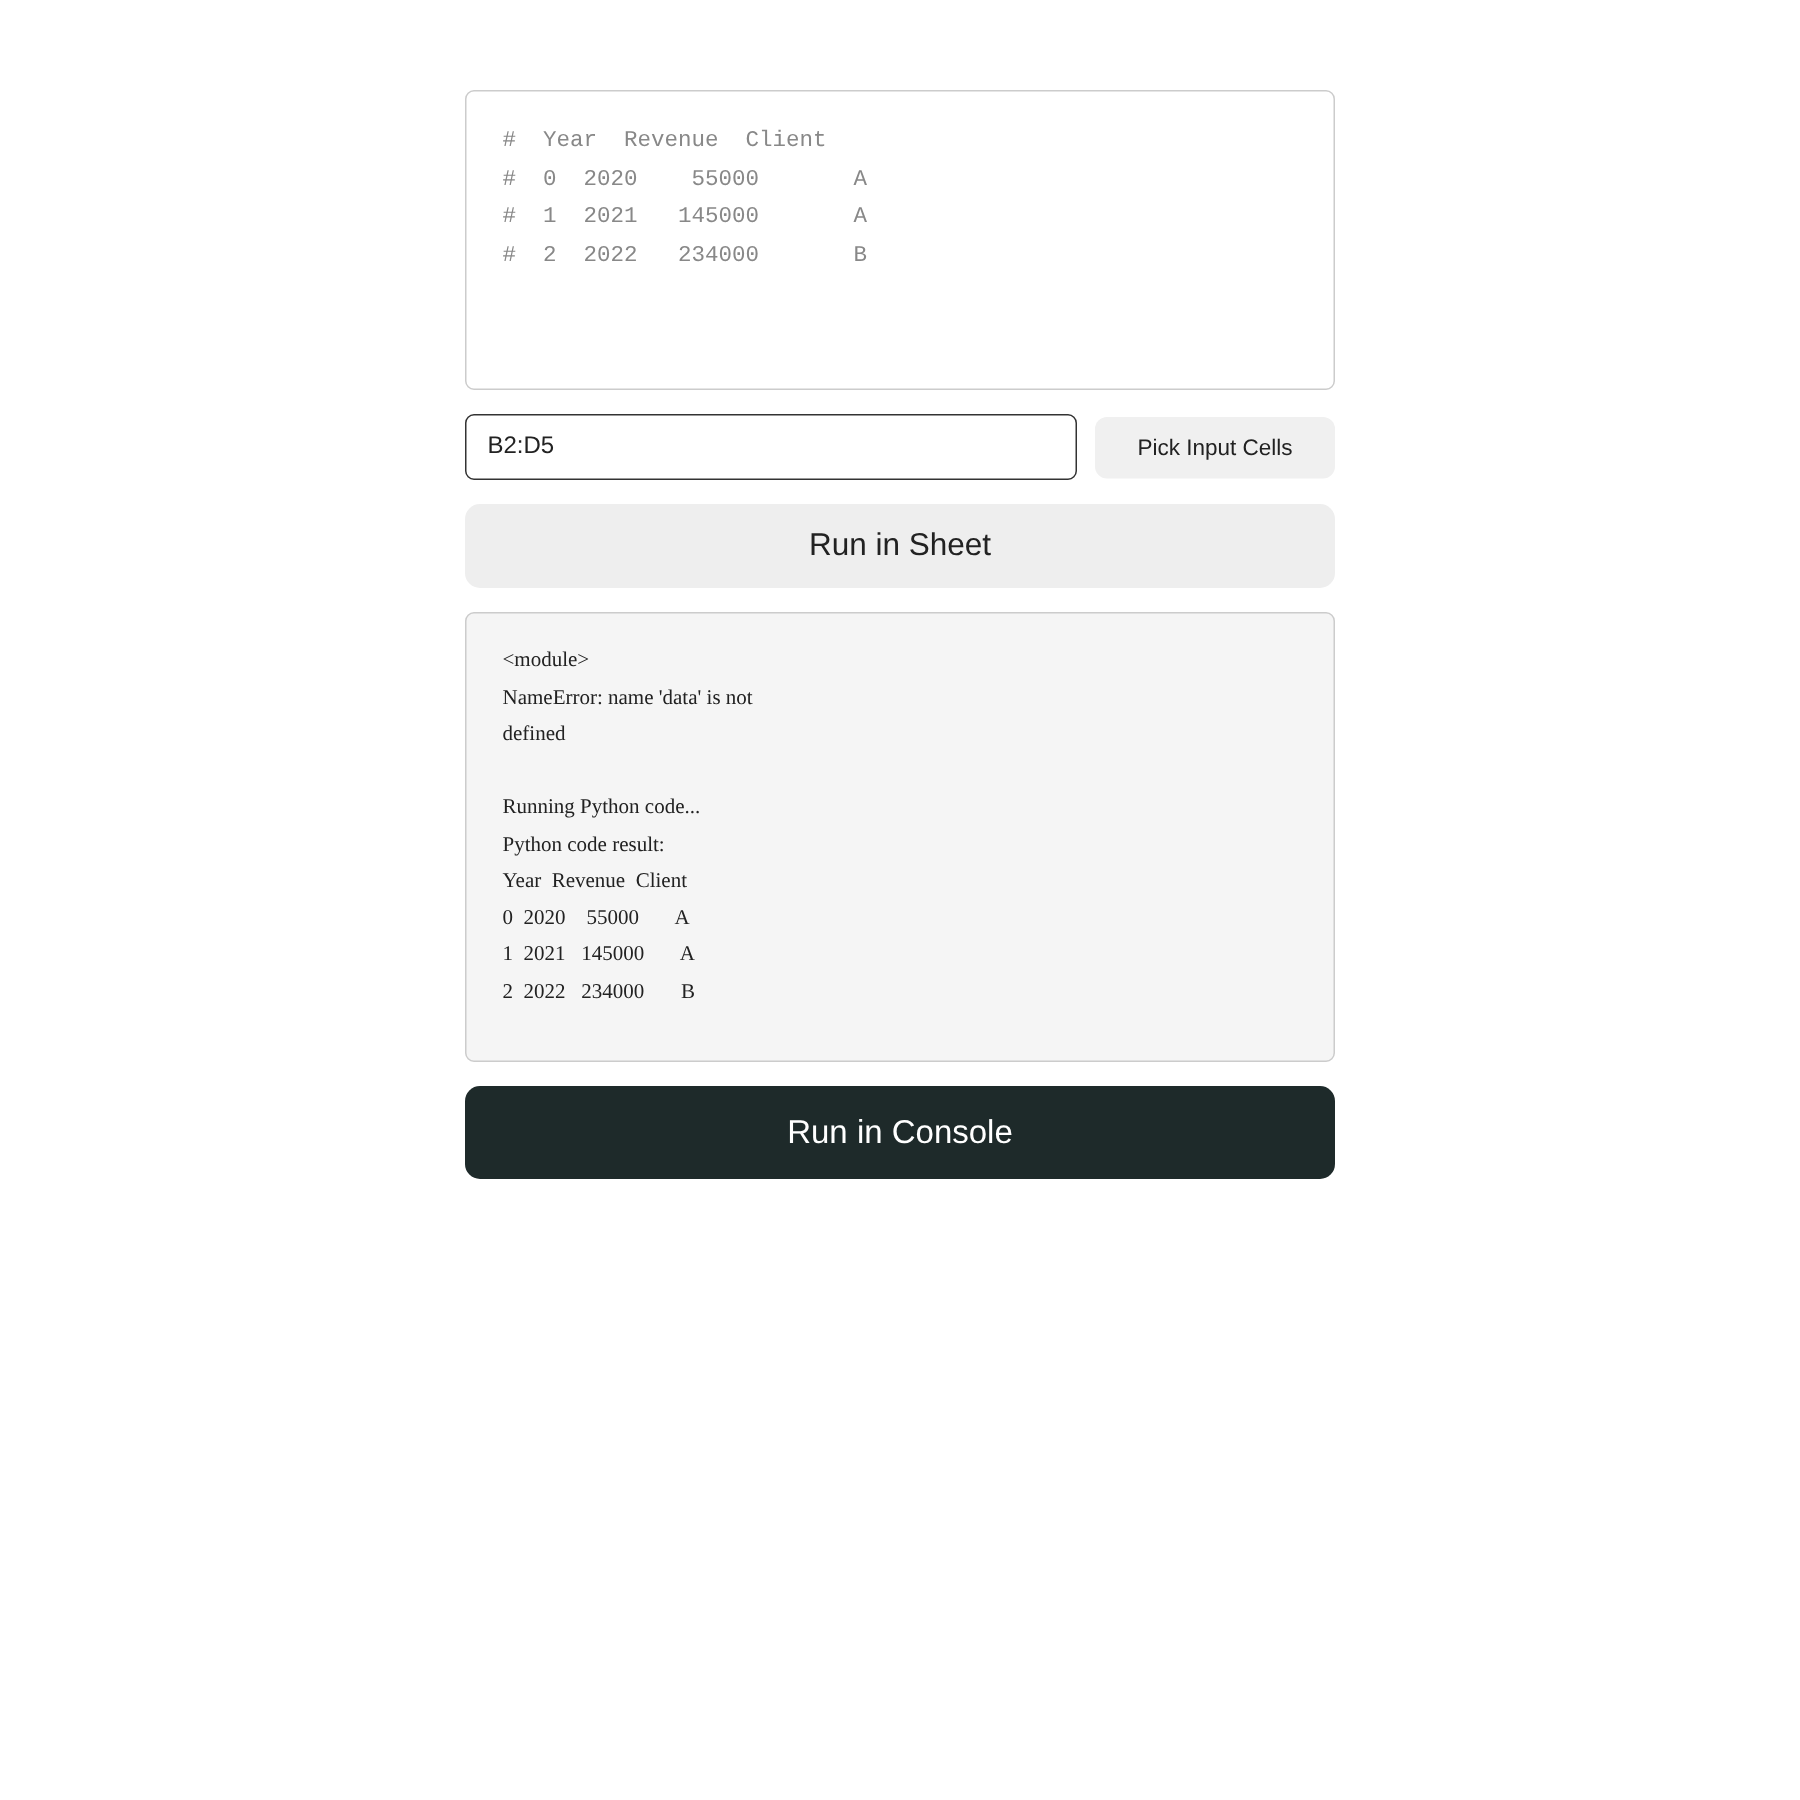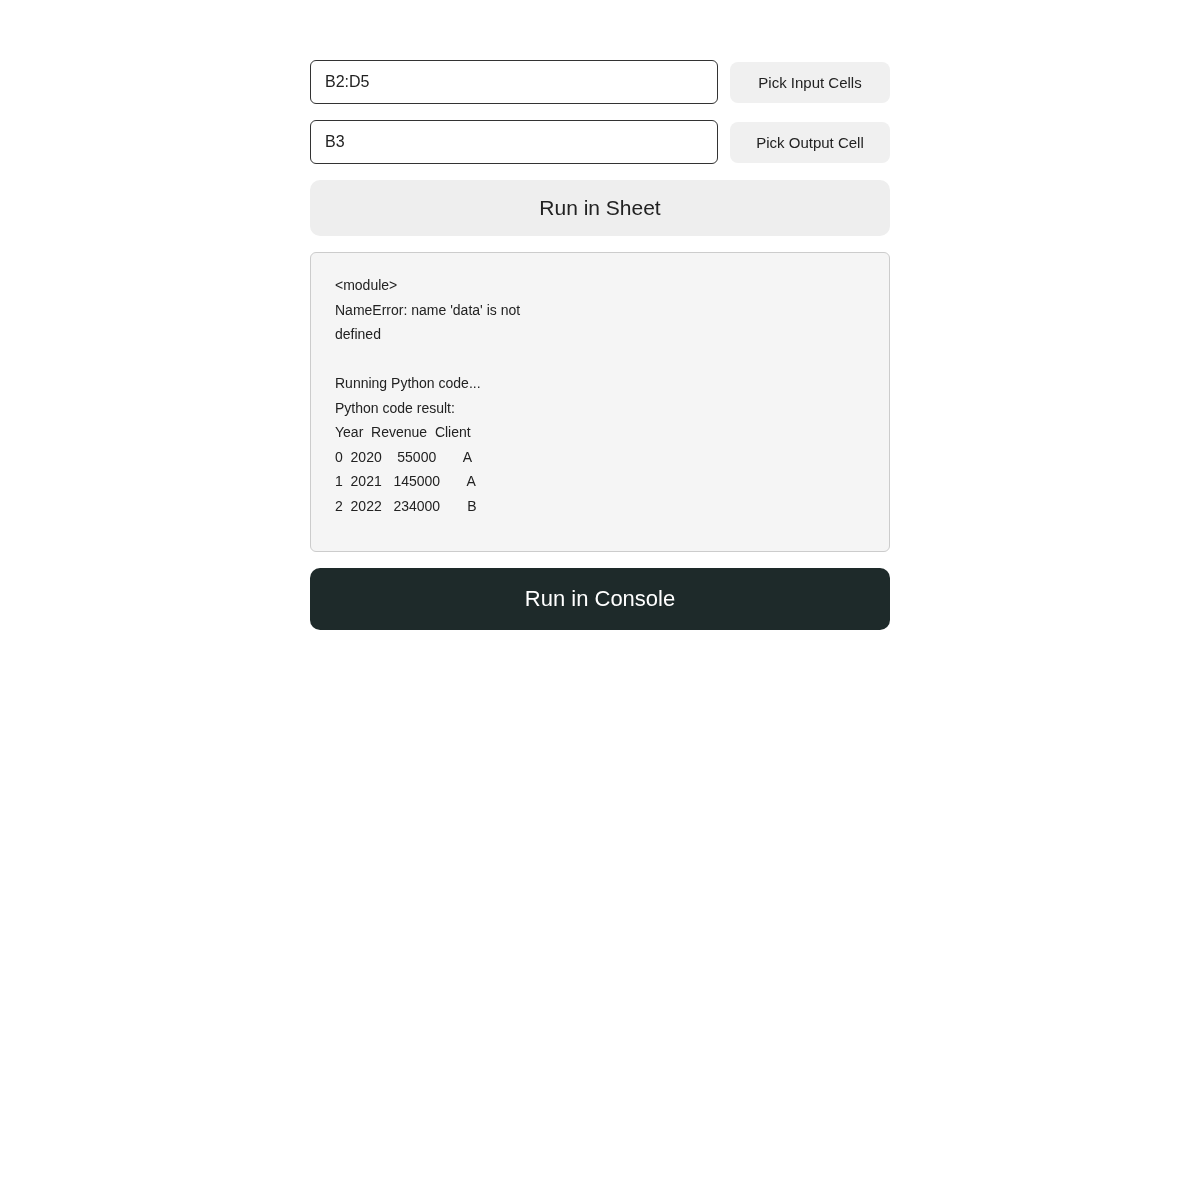--- a/index.html
+++ b/index.html
@@ -91,21 +91,21 @@
     
     .output-box {
       border: 1px solid #cccccc;
       border-radius: 6px;
       padding: 20px 24px;
       background: #f5f5f5;
       min-height: 300px;
     }
 
     .output-box pre {
-      font-family: Liberation Sans, sans-serif;
+      font-family: Liberation Serif, serif;
       font-size: 14px;
       color: #222222;
       line-height: 1.75;
       white-space: pre-wrap;
     }
 
     
     .run-console-button {
       background: #1e2a2a;
       border: none;
@@ -116,30 +116,32 @@
       cursor: pointer;
       color: #ffffff;
       width: 100%;
     }
   </style>
 </head>
 <body>
 
 <div class="container">
 
+  <div class="data-preview">
+    <pre>#  Year  Revenue  Client
+#  0  2020    55000       A
+#  1  2021   145000       A
+#  2  2022   234000       B</pre>
+  </div>
 
   <div class="input-row">
     <input class="cell-input" type="text" value="B2:D5" style="">
     <button class="pick-button">Pick Input Cells</button>
   </div>
 
-  <div class="input-row">
-    <input class="cell-input" type="text" value="B3" style="">
-    <button class="pick-button">Pick Output Cell</button>
-  </div>
 
   <button class="run-sheet-button">Run in Sheet</button>
 
   <div class="output-box">
     <pre>&lt;module&gt;
 NameError: name 'data' is not
 defined
 
 Running Python code...
 Python code result:

